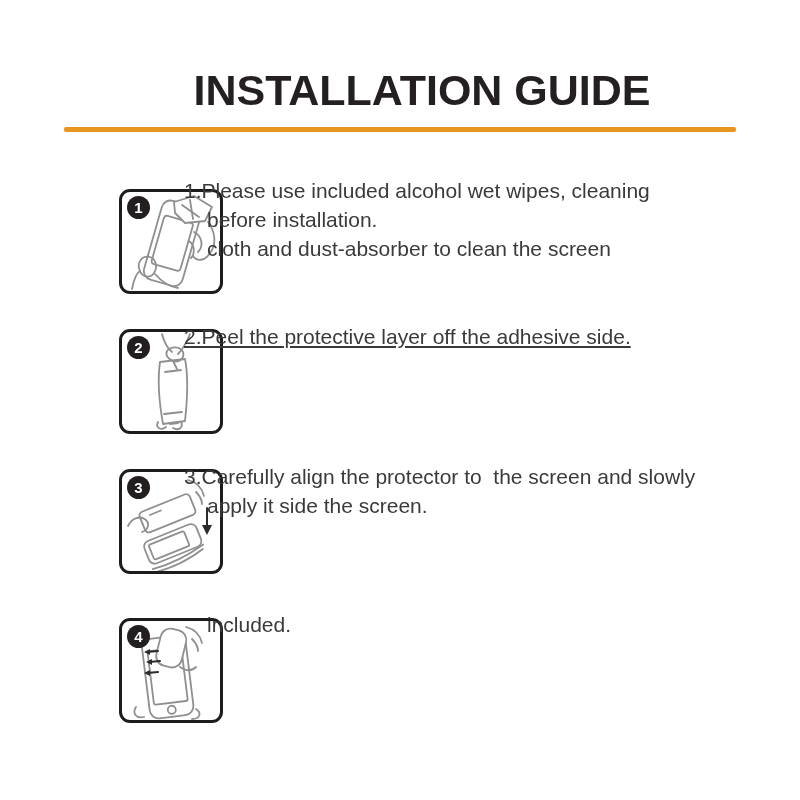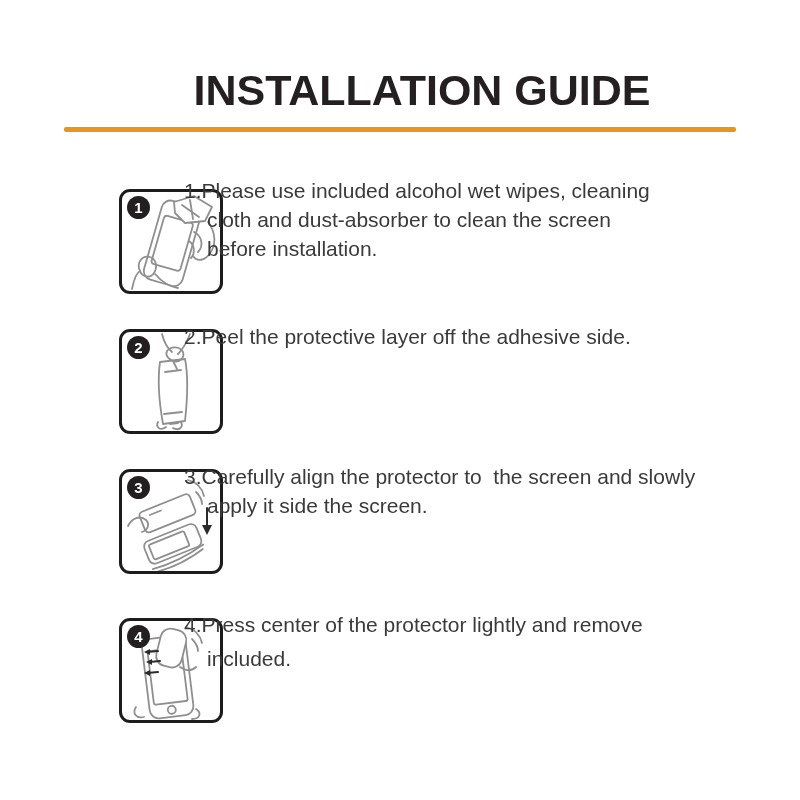--- a/index.html
+++ b/index.html
@@ -95,42 +95,42 @@
         <path class="art" d="M86 30 C93 39 95 52 88 61 C83 69 75 70 71 64"></path>
         <path class="art" d="M72 40 C80 44 82 54 76 60"></path>
         <path class="art" d="M67 49 C73 53 73 62 69 66"></path>
         <path class="art" d="M18 79 C14 71 20 63 28 65 C34 67 36 75 32 81 C28 87 20 85 18 79 Z"></path>
         <path class="art" d="M10 97 C12 87 14 81 18 79"></path>
         <path class="art" d="M33 82 C40 90 48 95 56 96"></path>
       </svg>
     </figure>
     <p class="text" style="top: 3px; color: rgb(58, 58, 58);">
       <span class="line">1.Please use included alcohol wet wipes, cleaning</span>
+      <span class="line indent">before installation.</span>
       <span class="line indent">cloth and dust-absorber to clean the screen</span>
-      <span class="line indent">before installation.</span>
     </p>
   </section>
 
   <section class="step step-2" style="top:313px;">
     <figure class="figure">
       <span class="badge" style="background: rgb(35, 31, 32);">2</span>
       <svg viewBox="0 0 98 99">
         <path class="art" d="M38 30 C36 44 36 64 41 92 L63 89 C66 62 66 42 63 27 Z"></path>
         <path class="art" d="M43 40 L59 38"></path>
         <path class="art" d="M42 82 L60 80"></path>
         <path class="art" d="M40 2 C42 10 45 16 50 20"></path>
         <path class="art" d="M68 2 C64 12 60 18 56 22"></path>
         <path class="art" d="M45 19 C49 14 58 14 61 20 C63 26 57 31 51 29 C46 27 43 23 45 19 Z"></path>
         <path class="art" d="M51 29 L55 37"></path>
         <path class="art" d="M36 90 C33 96 39 99 44 95"></path>
         <path class="art" d="M59 90 C62 96 56 99 51 96"></path>
         <path class="art" d="M48 92 L56 91"></path>
       </svg>
     </figure>
-    <p class="text" style="top: 9px; color: rgb(58, 58, 58);">
+    <p class="text" style="top: 9px; color: rgb(58, 58, 58); text-decoration: underline;">
       <span class="line">2.Peel the protective layer off the adhesive side.</span>
     </p>
   </section>
 
   <section class="step step-3" style="top:453px;">
     <figure class="figure">
       <span class="badge" style="background: rgb(35, 31, 32);">3</span>
       <svg viewBox="0 0 98 99">
         <g transform="rotate(-22 46 40)">
           <rect class="art-fill" x="18" y="30" width="54" height="22" rx="4"></rect>
@@ -176,18 +176,17 @@
           <line class="art-dark" x1="38" y1="40" x2="27" y2="41" stroke-width="1.4"></line>
           <path class="arrow-head" d="M24 41 L30 38 L30 44 Z"></path>
           <line class="art-dark" x1="36" y1="51" x2="25" y2="52" stroke-width="1.4"></line>
           <path class="arrow-head" d="M22 52 L28 49 L28 55 Z"></path>
         </g>
         <path class="art" d="M14 86 C10 92 14 98 22 96"></path>
         <path class="art" d="M74 88 C80 92 78 98 70 98"></path>
       </svg>
     </figure>
     <p class="text" style="top: 6px; color: rgb(58, 58, 58);">
-      <span class="line">4.Press center of the protector lightly and remove</span>
       <span class="line indent">included.</span>
     </p>
   </section>
 
 </div>
 
 </body></html>

